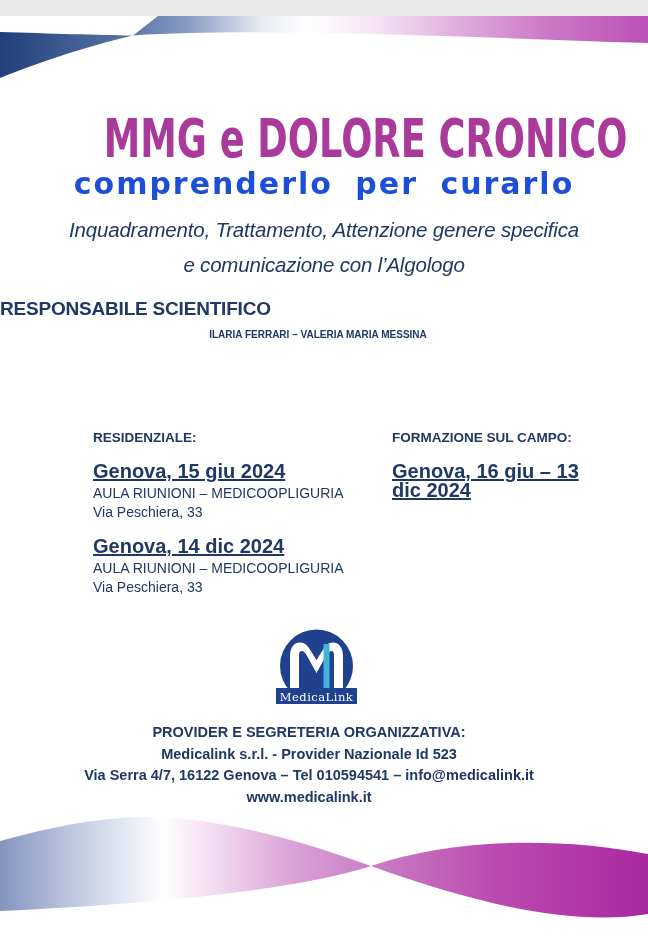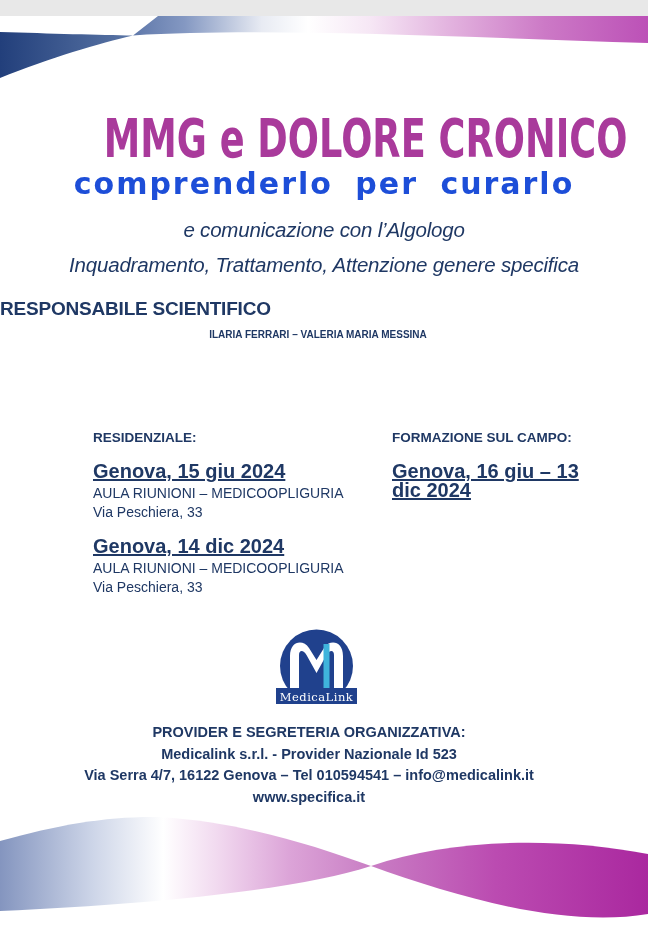--- a/index.html
+++ b/index.html
@@ -98,22 +98,22 @@
       </linearGradient>
     </defs>
     <path d="M 0,16 C 50,17.5 100,19 133,19.5 C 100,27 50,42 0,62 Z" fill="url(#gradWedge)"></path>
     <path d="M 133,19.5 L 158,0 L 648,0 L 648,27 C 450,20.5 260,11.5 133,19.5 Z" fill="url(#gradBand)"></path>
   </svg>
 
   <div class="title-line1">MMG e DOLORE CRONICO</div>
   <div class="title-line2">comprenderlo per curarlo</div>
 
   <div class="tagline">
+    <div>Inquadramento, Trattamento, Attenzione genere specifica</div>
     <div>e comunicazione con l’Algologo</div>
-    <div>Inquadramento, Trattamento, Attenzione genere specifica</div>
   </div>
 
   <div class="responsabile-label">RESPONSABILE SCIENTIFICO</div>
   <div class="responsabile-names">ILARIA FERRARI – VALERIA MARIA MESSINA</div>
 
   <div class="col col-left">
     <div class="col-header">RESIDENZIALE:</div>
     <div class="event">
       <div class="event-date">Genova, 15 giu 2024</div>
       <div class="event-venue">AULA RIUNIONI – MEDICOOPLIGURIA</div>
@@ -136,21 +136,21 @@
     <path d="M 18,60 L 18,28 C 18,13 31,11 37,20 L 44.5,32 L 52,20 C 58,11 71,13 71,28 L 71,60 L 62,60 L 62,27 C 62,21.5 57.5,21.5 54.5,27 L 44.5,45 L 34.5,27 C 31.5,21.5 27,21.5 27,27 L 27,60 Z" fill="#FFFFFF"></path>
     <rect x="51.5" y="16" width="6" height="44" fill="#3FB4DC"></rect>
     <rect x="4" y="60" width="81" height="16" fill="#20418D"></rect>
     <text x="44.5" y="72.5" text-anchor="middle" font-family="DejaVu Serif, serif" font-size="11.5" letter-spacing="0.5" fill="#FFFFFF">MedicaLink</text>
   </svg>
 
   <div class="footer">
     <div>PROVIDER E SEGRETERIA ORGANIZZATIVA:</div>
     <div>Medicalink s.r.l. - Provider Nazionale Id 523</div>
     <div><span>Via Serra 4/7, 16122 Genova – Tel 010594541 – </span><span class="link">info@medicalink.it</span></div>
-    <div><span class="link">www.specifica.it</span></div>
+    <div><span class="link">www.medicalink.it</span></div>
   </div>
 
   <svg class="ribbon ribbon-bottom" width="648" height="150" viewBox="0 0 648 150">
     <defs>
       <linearGradient id="gradLens" x1="0" y1="0" x2="371" y2="0" gradientUnits="userSpaceOnUse">
         <stop offset="0" stop-color="#8495BF"></stop>
         <stop offset="0.25" stop-color="#CDD5E8"></stop>
         <stop offset="0.44" stop-color="#FFFFFF"></stop>
         <stop offset="0.58" stop-color="#F2DBF0"></stop>
         <stop offset="0.78" stop-color="#DCA4D8"></stop>

